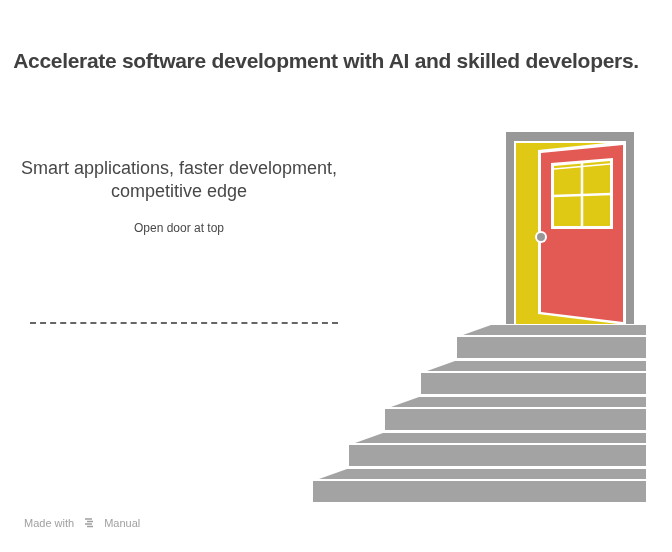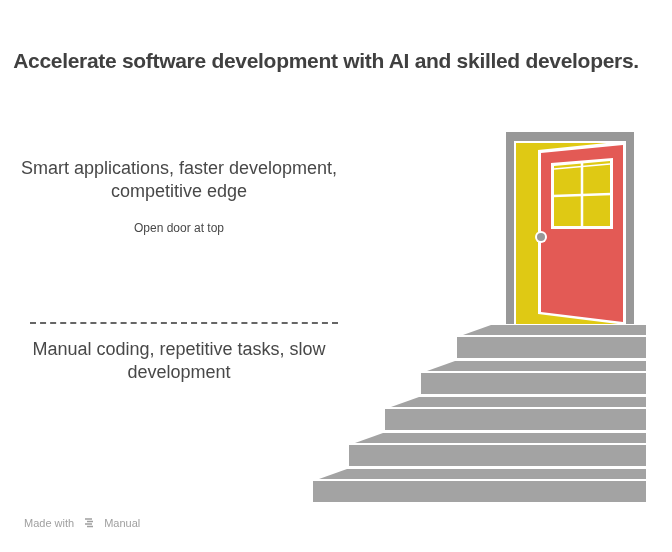--- a/index.html
+++ b/index.html
@@ -26,21 +26,20 @@
 <div class="title">Accelerate software development with AI and skilled developers.</div>
 
 <div class="block top-block">
   <div class="desc">Smart applications, faster development, competitive edge</div>
   <div class="label">Open door at top</div>
 </div>
 
 <div class="divider"></div>
 
 <div class="block bottom-block">
-  <div class="desc">Manual coding, repetitive tasks, slow development</div>
 </div>
 
 <svg class="art" width="672" height="552" viewBox="0 0 672 552">
 
   <g>
     <rect x="506" y="132" width="128" height="192" fill="#989898"></rect>
     <rect x="514" y="141" width="112" height="183" fill="#ffffff"></rect>
     <rect x="516" y="143" width="108" height="181" fill="#dfc914"></rect>
     <polygon points="538,150 626,141 626,325 538,314" fill="#ffffff"></polygon>
     <polygon points="541,153 623,145 623,322 541,312" fill="#e35a55"></polygon>

